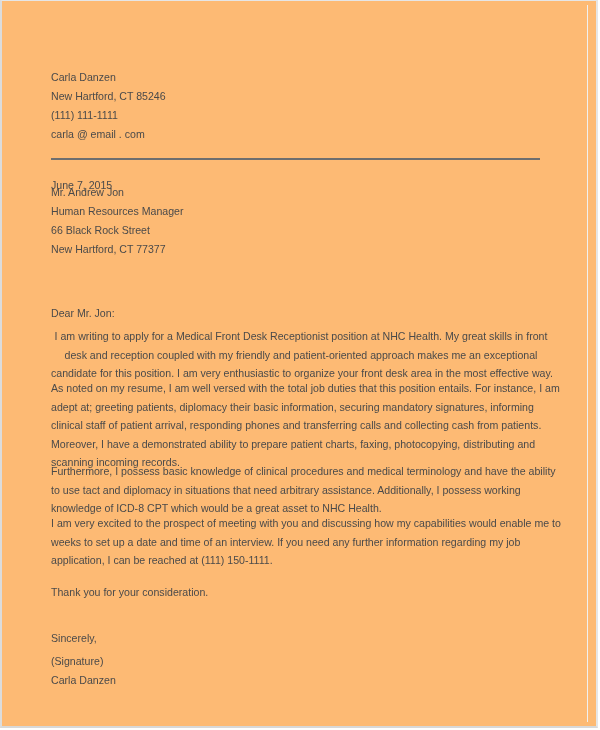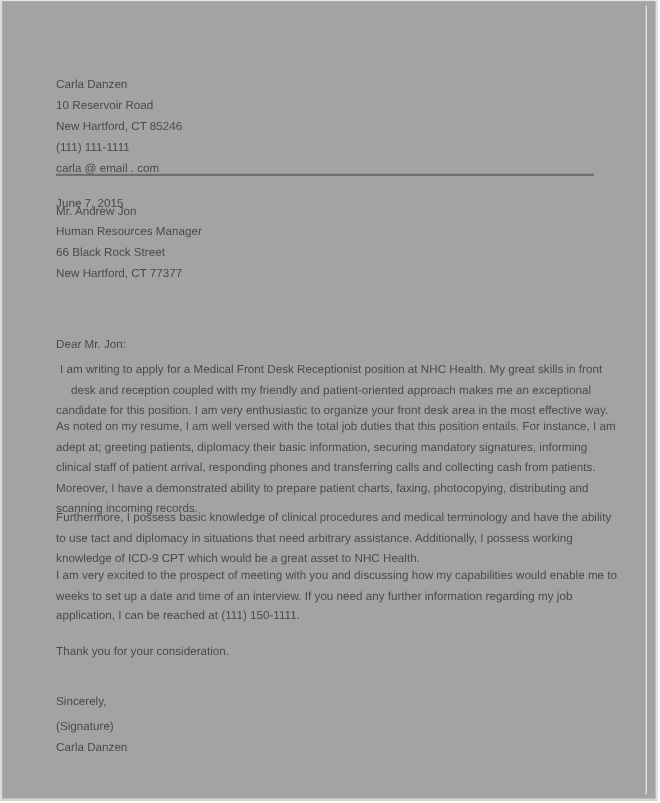--- a/index.html
+++ b/index.html
@@ -1,21 +1,21 @@
 <!DOCTYPE html>
 <html><head>
   <meta charset="utf-8">
   <style>
     html, body { margin: 0; padding: 0; background: #ffffff; }
     body { width: 600px; height: 730px; position: relative; overflow: hidden; }
     .page {
       position: absolute; left: 0; top: 0; width: 598px; height: 728px;
       border-left: 2px solid #dcdcdc; border-top: 1px solid #e6e6e6;
       border-right: 2px solid #e6e6e6; border-bottom: 2px solid #d8d8d8;
-      box-sizing: border-box; background: #a3a3a3;
+      box-sizing: border-box; background: #fdba74;
     }
     .inner-edge {
       position: absolute; right: 8px; top: 4px; bottom: 4px; width: 1px; background: #f0f0f0;
     }
     .text {
       position: absolute; left: 49px;
       font-family: "Liberation Sans", sans-serif;
       font-size: 10.6px; color: #4a4a4a; line-height: 19px;
     }
     .para { line-height: 18.5px; width: 500px; }
@@ -25,21 +25,20 @@
     }
   </style>
 </head>
 <body>
 
 <div class="page">
   <div class="inner-edge"></div>
 
   <div class="text" style="top:67px;">
     <span class="line">Carla Danzen</span>
-    <span class="line">10 Reservoir Road</span>
     <span class="line">New Hartford, CT 85246</span>
     <span class="line">(111) 111-1111</span>
     <span class="line">carla @ email . com</span>
   </div>
 
   <div class="divider"></div>
 
   <div class="text" style="top:175px;">June 7, 2015</div>
 
   <div class="text" style="top:182px;">
@@ -61,21 +60,21 @@
     <span class="line">As noted on my resume, I am well versed with the total job duties that this position entails. For instance, I am</span>
     <span class="line">adept at; greeting patients, diplomacy their basic information, securing mandatory signatures, informing</span>
     <span class="line">clinical staff of patient arrival, responding phones and transferring calls and collecting cash from patients.</span>
     <span class="line">Moreover, I have a demonstrated ability to prepare patient charts, faxing, photocopying, distributing and</span>
     <span class="line">scanning incoming records.</span>
   </div>
 
   <div class="text para" style="top:461px;">
     <span class="line">Furthermore, I possess basic knowledge of clinical procedures and medical terminology and have the ability</span>
     <span class="line">to use tact and diplomacy in situations that need arbitrary assistance. Additionally, I possess working</span>
-    <span class="line">knowledge of ICD-9 CPT which would be a great asset to NHC Health.</span>
+    <span class="line">knowledge of ICD-8 CPT which would be a great asset to NHC Health.</span>
   </div>
 
   <div class="text para" style="top:513px;">
     <span class="line">I am very excited to the prospect of meeting with you and discussing how my capabilities would enable me to</span>
     <span class="line">weeks to set up a date and time of an interview. If you need any further information regarding my job</span>
     <span class="line">application, I can be reached at (111) 150-1111.</span>
   </div>
 
   <div class="text" style="top:582px;">Thank you for your consideration.</div>
 

